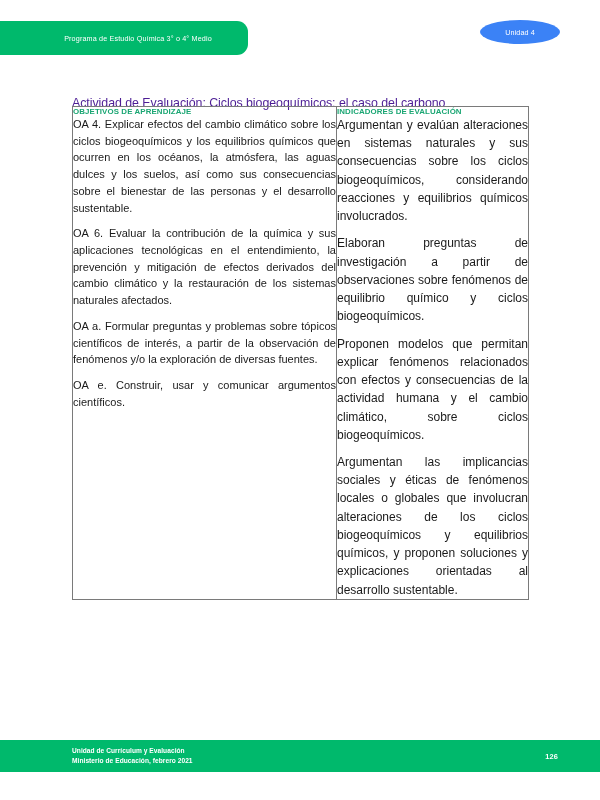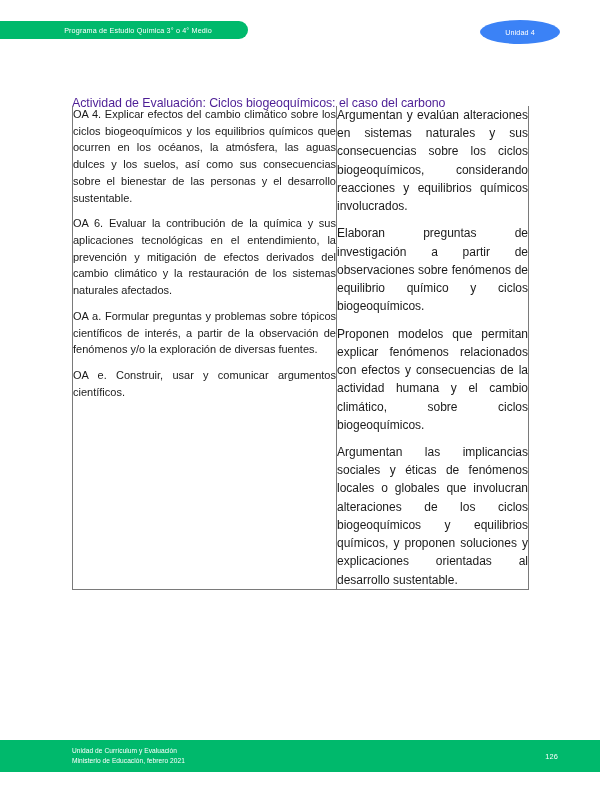--- a/index.html
+++ b/index.html
@@ -16,21 +16,21 @@
     overflow: hidden;
     -webkit-font-smoothing: antialiased;
   }
 
   
   .header-band {
     position: absolute;
     left: 0;
     top: 21px;
     width: 248px;
-    height: 18px;
+    height: 34px;
     background: #00b96c;
     border-top-right-radius: 11px;
     border-bottom-right-radius: 11px;
     display: flex;
     align-items: center;
     justify-content: center;
   }
   .header-band-text {
     color: #ffffff;
     font-size: 7.2px;
@@ -140,20 +140,21 @@
     left: 0;
     bottom: 28px;
     width: 100%;
     height: 32px;
     background: #00b96c;
     display: flex;
     align-items: center;
     justify-content: space-between;
     box-sizing: border-box;
     padding: 0 42px 0 72px;
+    font-weight: bold;
   }
   .footer-left {
     color: #ffffff;
     font-size: 6.6px;
     line-height: 1.55;
     letter-spacing: 0.05px;
   }
   .footer-page {
     color: #ffffff;
     font-size: 7.4px;
@@ -173,20 +174,28 @@
 
 <div class="page-title">Actividad de Evaluación: Ciclos biogeoquímicos: el caso del carbono</div>
 
 <table class="eval-table">
   <colgroup>
     <col class="col-left">
     <col class="col-right">
   </colgroup>
   <tbody>
     <tr>
+      <td class="cell-head">
+        <div class="head-text">OBJETIVOS DE APRENDIZAJE</div>
+      </td>
+      <td class="cell-head">
+        <div class="head-text">INDICADORES DE EVALUACIÓN</div>
+      </td>
+    </tr>
+    <tr>
       <td class="cell-body left">
         <p class="para">OA 4. Explicar efectos del cambio climático sobre los ciclos biogeoquímicos y los equilibrios químicos que ocurren en los océanos, la atmósfera, las aguas dulces y los suelos, así como sus consecuencias sobre el bienestar de las personas y el desarrollo sustentable.</p>
         <p class="para">OA 6. Evaluar la contribución de la química y sus aplicaciones tecnológicas en el entendimiento, la prevención y mitigación de efectos derivados del cambio climático y la restauración de los sistemas naturales afectados.</p>
         <p class="para">OA a. Formular preguntas y problemas sobre tópicos científicos de interés, a partir de la observación de fenómenos y/o la exploración de diversas fuentes.</p>
         <p class="para">OA e. Construir, usar y comunicar argumentos científicos.</p>
       </td>
       <td class="cell-body right">
         <p class="para">Argumentan y evalúan alteraciones en sistemas naturales y sus consecuencias sobre los ciclos biogeoquímicos, considerando reacciones y equilibrios químicos involucrados.</p>
         <p class="para">Elaboran preguntas de investigación a partir de observaciones sobre fenómenos de equilibrio químico y ciclos biogeoquímicos.</p>
         <p class="para">Proponen modelos que permitan explicar fenómenos relacionados con efectos y consecuencias de la actividad humana y el cambio climático, sobre ciclos biogeoquímicos.</p>

